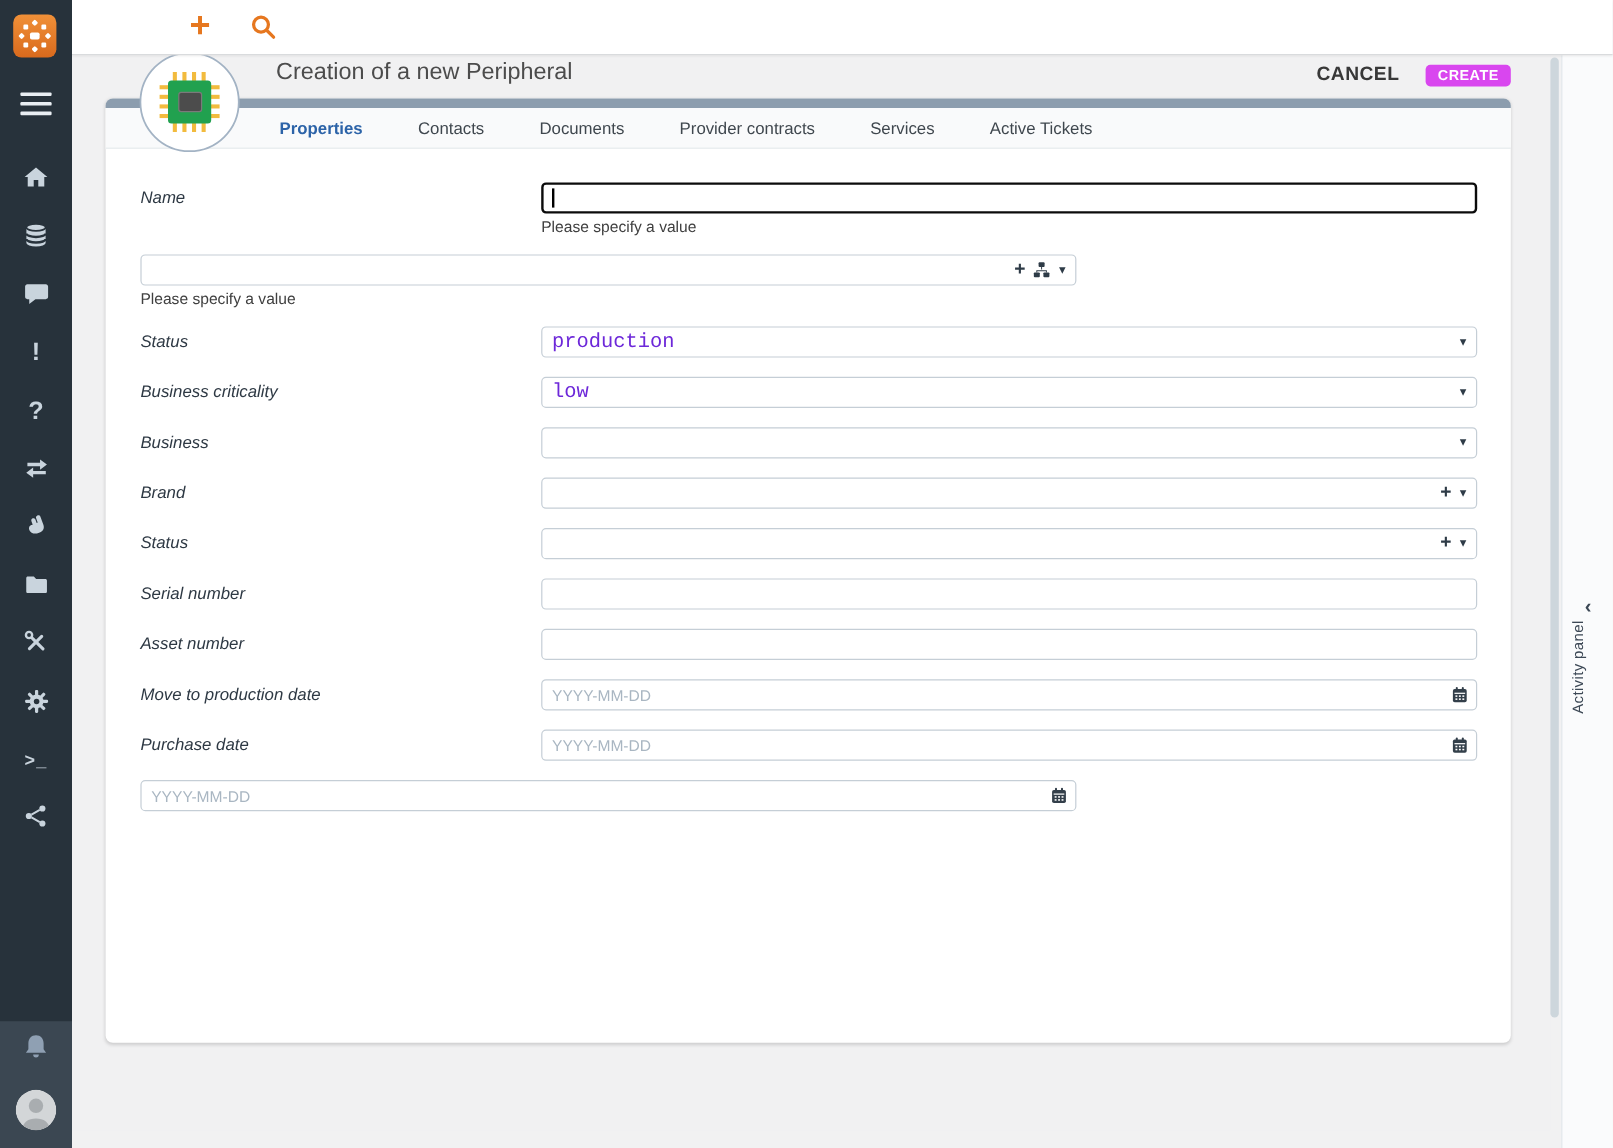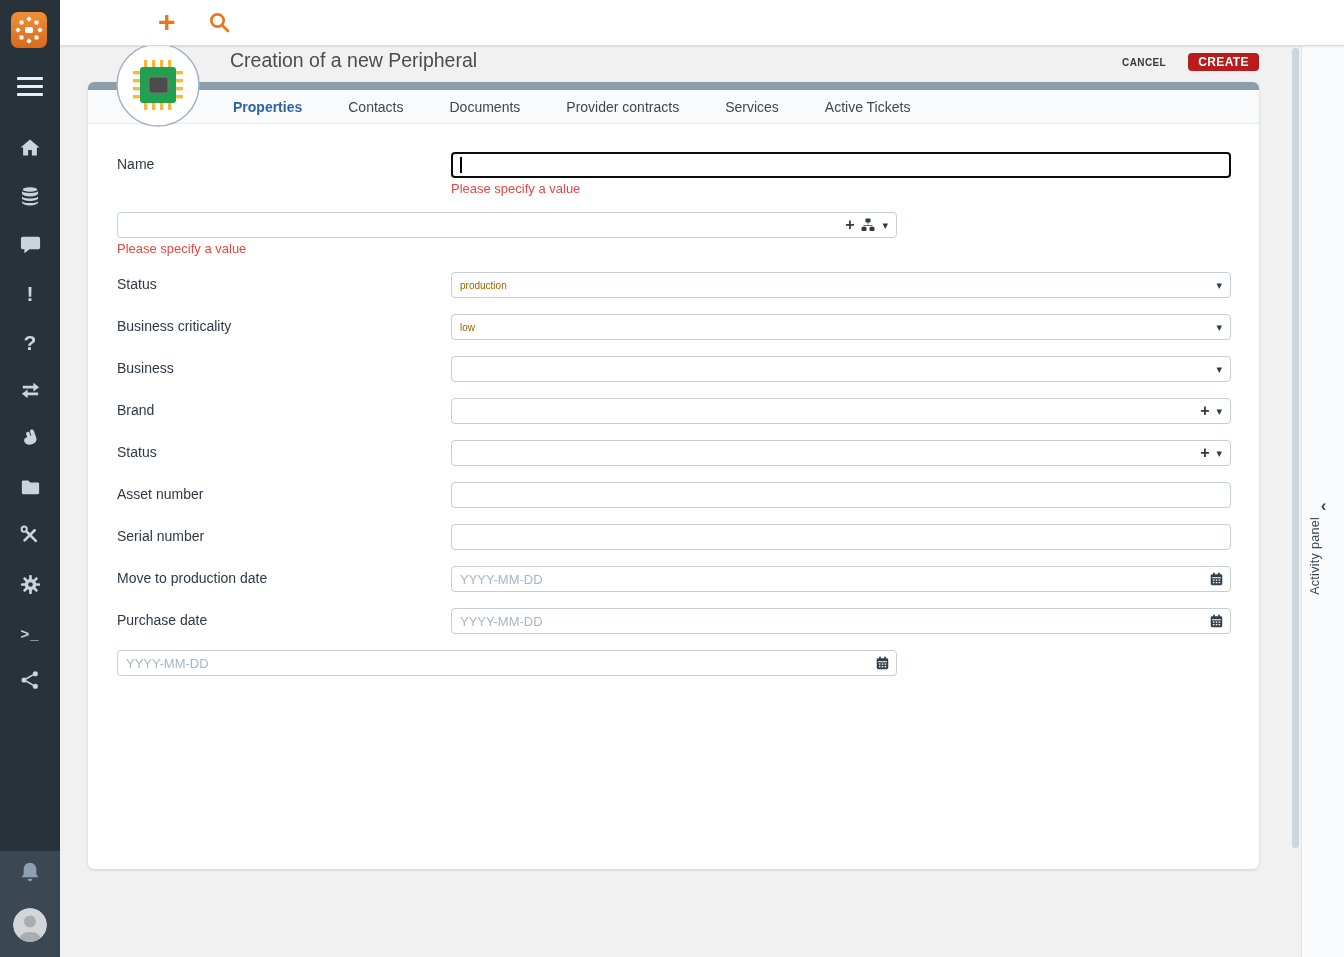--- a/index.html
+++ b/index.html
@@ -27,45 +27,45 @@
   .tb-search{position:absolute;left:148px;top:11px;cursor:pointer;}
   
   .activity{position:absolute;left:1301px;top:45px;width:43px;height:912px;background:#fafbfc;border-left:1px solid #e2e6ea;z-index:10;}
   .act-chevron{position:absolute;left:0;top:452px;width:100%;text-align:center;font-size:17px;font-weight:700;color:#3c4855;cursor:pointer;line-height:1;}
   .act-label{position:absolute;left:6px;top:472px;writing-mode:vertical-rl;transform:rotate(180deg);font-size:12.5px;color:#3c4855;letter-spacing:.3px;}
   .scrollbar-thumb{position:absolute;left:1292px;top:48px;width:7px;height:800px;background:#cdd6dc;border-radius:4px;z-index:15;cursor:pointer;}
   
   .main{position:absolute;left:60px;top:30px;width:1232px;height:912px;background:#f1f1f2;}
   .obj-title{position:absolute;left:170px;top:19px;font-size:19.5px;color:#4c4c4c;}
   .header-actions{position:absolute;top:23px;right:33px;display:flex;align-items:center;gap:16px;}
-  .btn-cancel{font-size:10px;font-weight:700;color:#383838;letter-spacing:.4px;background:none;border:none;cursor:pointer;font-family:inherit;}
-  .btn-create{font-size:12px;font-weight:700;color:#ffffff;letter-spacing:.4px;background:#b91c1c;border:none;border-radius:4px;padding:2px 10px;cursor:pointer;font-family:inherit;}
+  .btn-cancel{font-size:16px;font-weight:700;color:#383838;letter-spacing:.4px;background:none;border:none;cursor:pointer;font-family:inherit;}
+  .btn-create{font-size:12px;font-weight:700;color:#ffffff;letter-spacing:.4px;background:#d946ef;border:none;border-radius:4px;padding:2px 10px;cursor:pointer;font-family:inherit;}
   
   .card{position:absolute;left:28px;top:52px;width:1171px;height:787px;background:#fff;border-radius:6px;box-shadow:0 1px 3px rgba(0,0,0,.15);}
   .card-strip{height:8px;background:#8c9dae;border-radius:6px 6px 0 0;}
   .tab-row{height:33px;background:#f9fafb;border-bottom:1px solid #e7eaed;display:flex;align-items:center;padding-left:145px;gap:46px;font-size:14px;}
   .tab{color:#3f474e;cursor:pointer;white-space:nowrap;}
   .tab.active{color:#2c63a8;font-weight:700;}
   .badge{position:absolute;left:28px;top:-39px;width:84px;height:84px;}
   
   .form{padding:28px 28px 0 29px;}
   .row{display:flex;margin-bottom:16px;}
-  .row .lbl{width:334px;flex:none;font-size:14px;color:#2e3944;padding-top:4px;}
+  .row .lbl{width:334px;flex:none;font-size:14px;color:#2e3944;padding-top:4px;font-style:italic;}
   .row .val{width:780px;flex:none;}
   .fld{position:relative;height:26px;border:1px solid #c5ced6;border-radius:4px;background:#fff;box-sizing:border-box;display:flex;align-items:center;}
   input.txt{width:100%;height:26px;border:1px solid #c5ced6;border-radius:4px;box-sizing:border-box;padding:0 8px;font-size:13px;color:#3e4a55;font-family:inherit;outline:none;background:#fff;}
   input.txt.focused{border:2px solid #0b0b0b;}
   input.txt::placeholder{color:#a9b6c2;opacity:1;}
   .caret-bar{position:absolute;left:9px;top:5px;width:1.5px;height:16px;background:#000;animation:blink 1s steps(1) infinite;}
   @keyframes blink{50%{opacity:0;}}
-  .fld .value-text{font-size:10px;color:#a16207;padding-left:8px;flex:1;}
+  .fld .value-text{font-size:17px;color:#6d28d9;padding-left:8px;flex:1;font-family:Liberation Mono, monospace;}
   .fld .icons{display:flex;align-items:center;gap:7px;padding-right:8px;margin-left:auto;}
   .mini-plus{font-size:16px;font-weight:700;color:#2e3b47;line-height:1;cursor:pointer;}
   .mini-caret{font-size:11px;color:#2e3b47;line-height:1;cursor:pointer;}
-  .err{font-size:13px;color:#ef4444;margin-top:3px;height:15px;}
+  .err{font-size:13px;color:#404040;margin-top:3px;height:15px;}
   .row.has-err{margin-bottom:16px;}
   .desc-block{margin-bottom:0;}
   .desc-lbl{font-size:14px;color:#2e3944;margin-bottom:5px;}
   textarea.desc{width:1114px;height:132px;border:1px solid #c5ced6;border-radius:4px;box-sizing:border-box;resize:both;font-family:inherit;font-size:13px;color:#3e4a55;padding:6px 8px;outline:none;}
   .icon-btn{cursor:pointer;display:flex;align-items:center;}
 </style>
 </head>
 <body>
 
 <div class="sidebar">
@@ -350,26 +350,26 @@
             <span class="value-text"></span>
             <span class="icons">
               <span class="mini-plus">+</span>
               <span class="mini-caret">▾</span>
             </span>
           </div>
         </div>
       </div>
 
       <div class="row">
+        <div class="lbl">Serial number</div>
+        <div class="val"><input class="txt" type="text" style=""></div>
+      </div>
+
+      <div class="row">
         <div class="lbl">Asset number</div>
-        <div class="val"><input class="txt" type="text" style=""></div>
-      </div>
-
-      <div class="row">
-        <div class="lbl">Serial number</div>
         <div class="val"><input class="txt" type="text" style=""></div>
       </div>
 
       <div class="row">
         <div class="lbl">Move to production date</div>
         <div class="val">
           <div style="position:relative">
             <input class="txt" type="text" placeholder="YYYY-MM-DD" style="">
             <span class="icon-btn" style="position:absolute;right:8px;top:6px">
               <svg width="13" height="14" viewBox="0 0 14 15">

